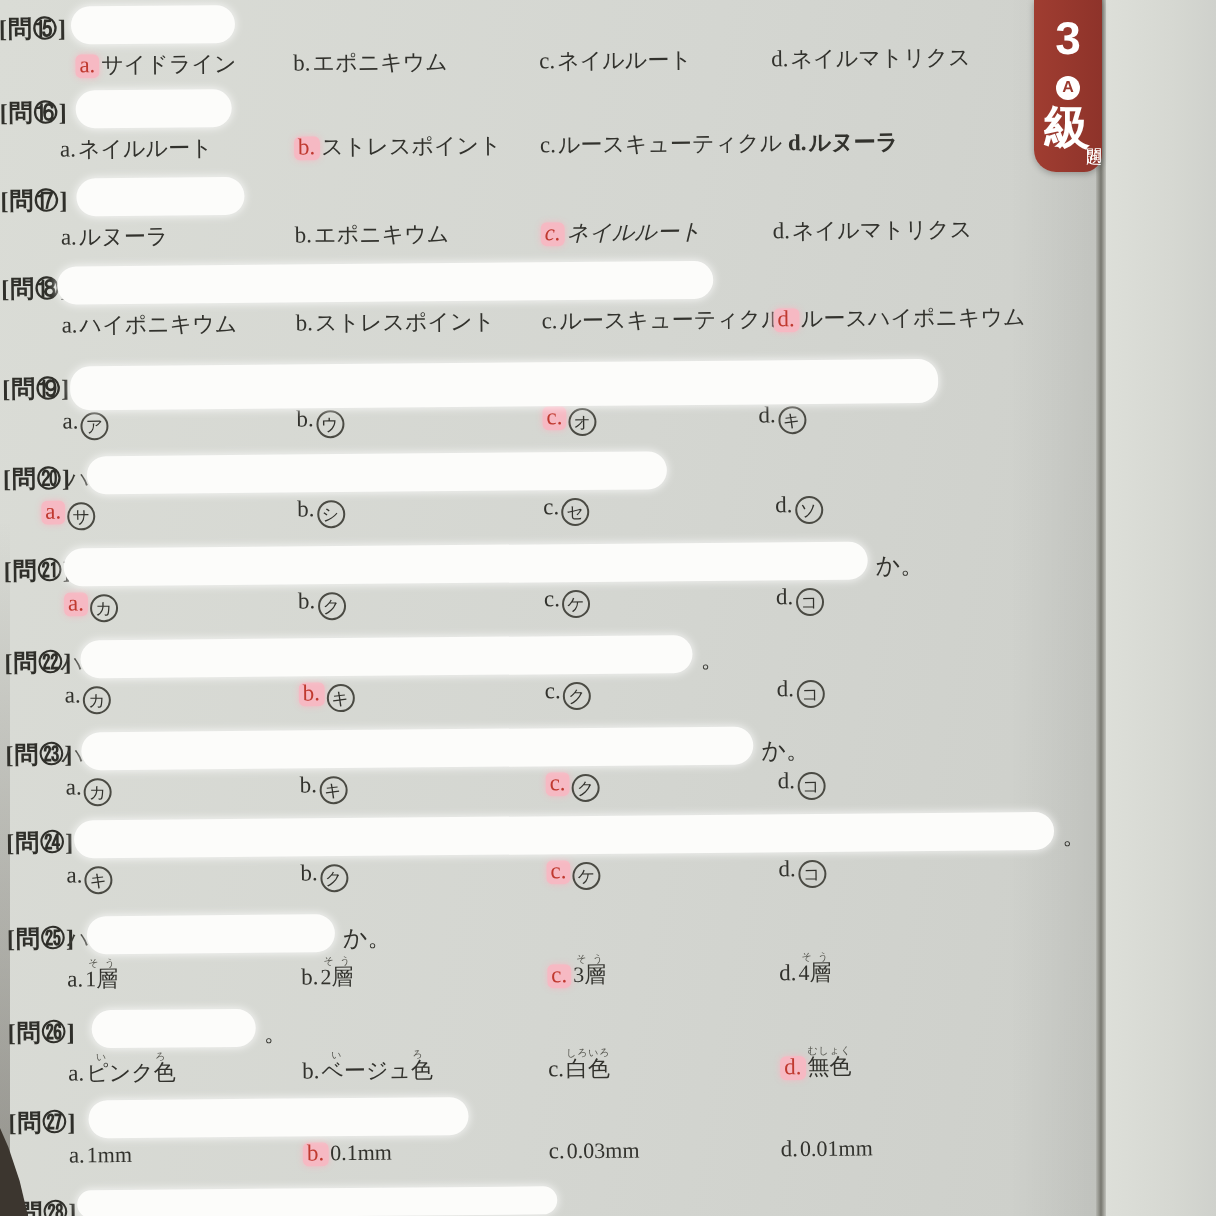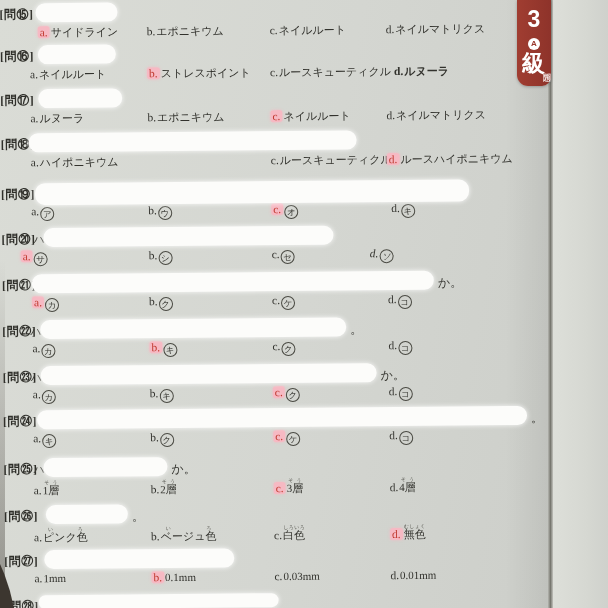--- a/index.html
+++ b/index.html
@@ -82,52 +82,53 @@
           <span class="opt" style="left: 272px;"><span class="letter">c.</span><span>ルースキューティクル</span></span>
           <span class="opt" style="left: 396px; font-weight: bold;"><span class="letter">d.</span><span>ルヌーラ</span></span>
         </div>
       </div>
       <div class="q" style="top: 90px;">
         <span class="q-head">[問⑰]</span>
         <div class="redact" style="left: 40px; width: 84px;"></div>
         <div class="opts">
           <span class="opt" style="left: 32px;"><span class="letter">a.</span><span>ルヌーラ</span></span>
           <span class="opt" style="left: 149px;"><span class="letter">b.</span><span>エポニキウム</span></span>
-          <span class="opt" style="left: 272px;"><span class="letter hl">c.</span><span>ネイルルート</span></span>
+          <span class="opt" style="left: 272px; font-style: italic;"><span class="letter hl">c.</span><span>ネイルルート</span></span>
           <span class="opt" style="left: 388px;"><span class="letter">d.</span><span>ネイルマトリクス</span></span>
         </div>
       </div>
       <div class="q" style="top: 134px;">
         <span class="q-head">[問⑱]</span>
         <div class="redact" style="left: 30px; width: 328px;"></div>
         <div class="opts">
           <span class="opt" style="left: 32px;"><span class="letter">a.</span><span>ハイポニキウム</span></span>
+          <span class="opt" style="left: 149px;"><span class="letter">b.</span><span>ストレスポイント</span></span>
           <span class="opt" style="left: 272px;"><span class="letter">c.</span><span>ルースキューティクル</span></span>
           <span class="opt" style="left: 388px;"><span class="letter hl">d.</span><span>ルースハイポニキウム</span></span>
         </div>
       </div>
       <div class="q" style="top: 184px;">
         <span class="q-head">[問⑲]</span>
         <div class="redact" style="left: 36px; width: 434px; height: 22px;"></div>
         <div class="opts">
           <span class="opt" style="left: 32px;"><span class="letter">a.</span><span class="circ">ア</span></span>
           <span class="opt" style="left: 149px;"><span class="letter">b.</span><span class="circ">ウ</span></span>
           <span class="opt" style="left: 272px;"><span class="letter hl">c.</span><span class="circ">オ</span></span>
-          <span class="opt" style="left: 392px;"><span class="letter">d.</span><span class="circ">キ</span></span>
+          <span class="opt" style="left: 380px;"><span class="letter">d.</span><span class="circ">キ</span></span>
         </div>
       </div>
       <div class="q" style="top: 229px;">
         <span class="q-head">[問⑳]</span>
         <span class="q-prefix" style="left: 34px;">ハ</span>
         <div class="redact" style="left: 44px; width: 290px;"></div>
         <div class="opts">
           <span class="opt" style="left: 21px;"><span class="letter hl">a.</span><span class="circ">サ</span></span>
           <span class="opt" style="left: 149px;"><span class="letter">b.</span><span class="circ">シ</span></span>
           <span class="opt" style="left: 272px;"><span class="letter">c.</span><span class="circ">セ</span></span>
-          <span class="opt" style="left: 370px; font-style: italic;"><span class="letter">d.</span><span class="circ">ソ</span></span>
+          <span class="opt" style="left: 388px;"><span class="letter">d.</span><span class="circ">ソ</span></span>
         </div>
       </div>
       <div class="q" style="top: 275px;">
         <span class="q-head">[問㉑]</span>
         <div class="redact" style="left: 32px; width: 402px;"></div>
         <span class="q-suffix" style="left: 438px;">か。</span>
         <div class="opts">
           <span class="opt" style="left: 32px;"><span class="letter hl">a.</span><span class="circ">カ</span></span>
           <span class="opt" style="left: 149px;"><span class="letter">b.</span><span class="circ">ク</span></span>
           <span class="opt" style="left: 272px;"><span class="letter">c.</span><span class="circ">ケ</span></span>

